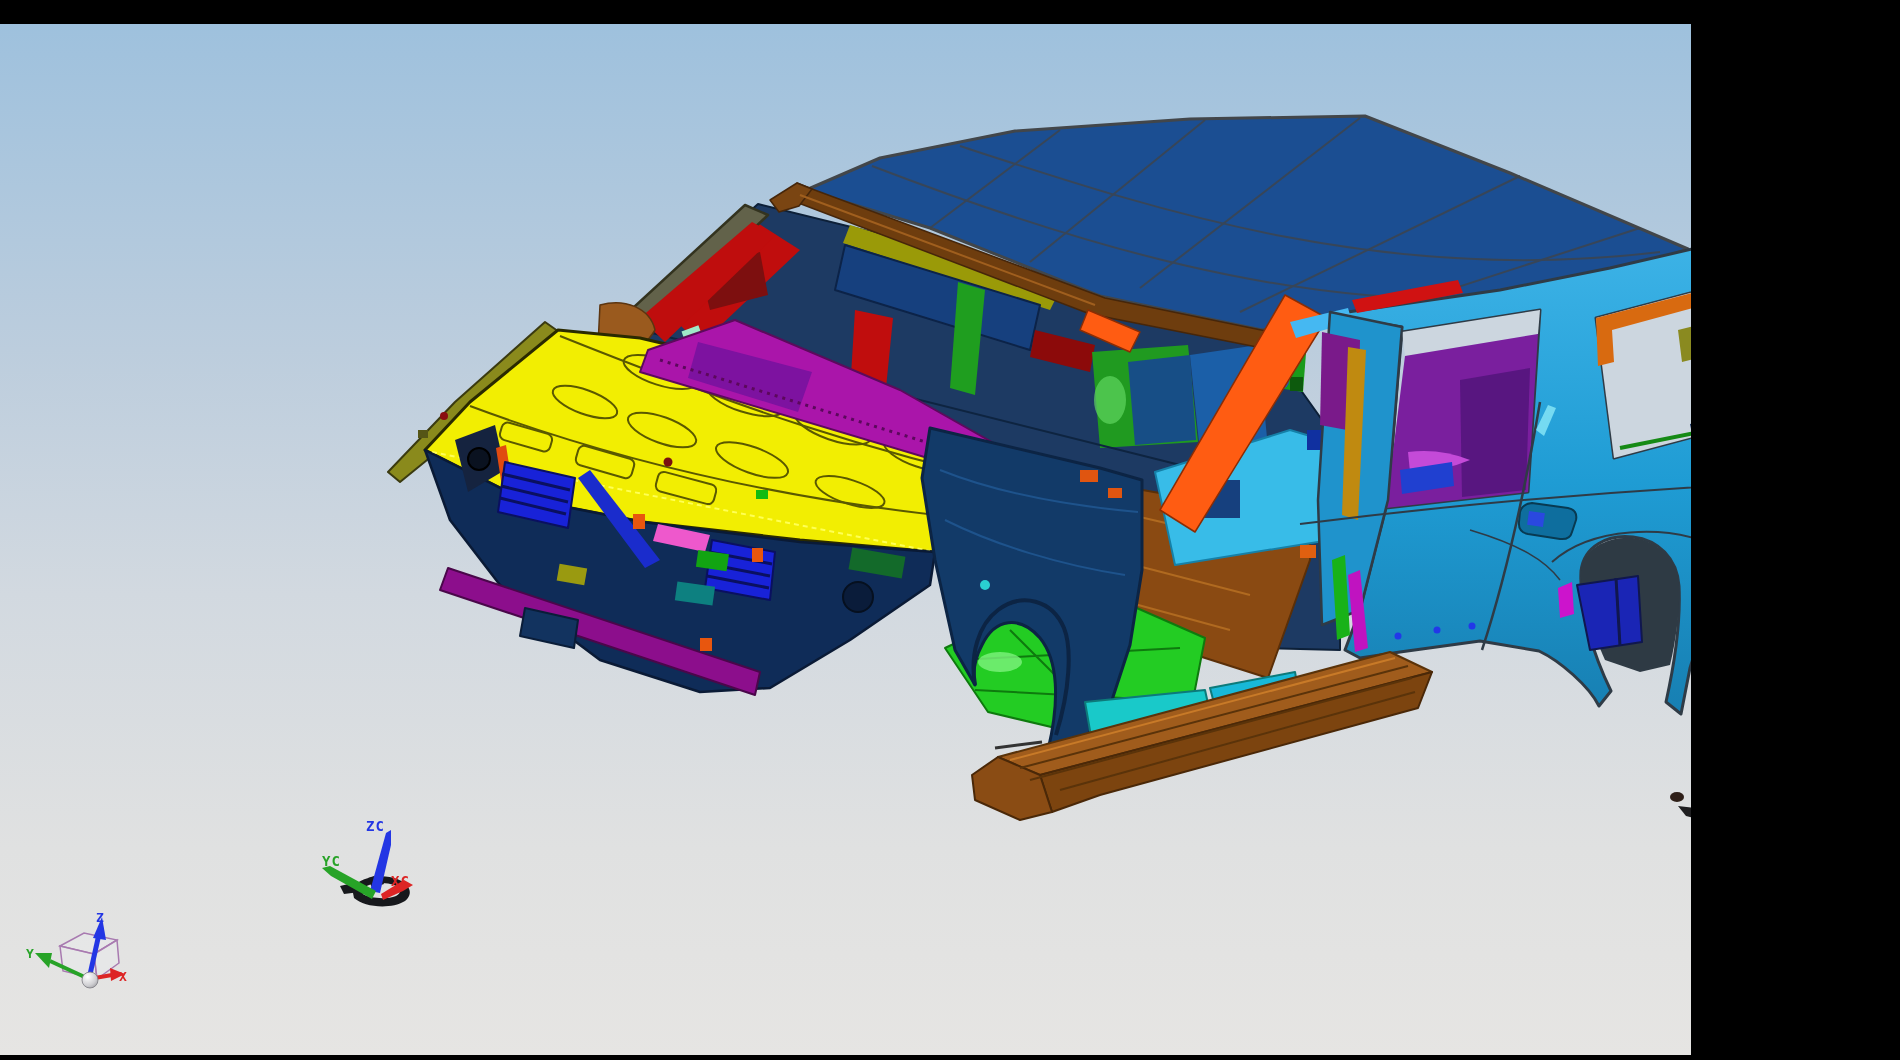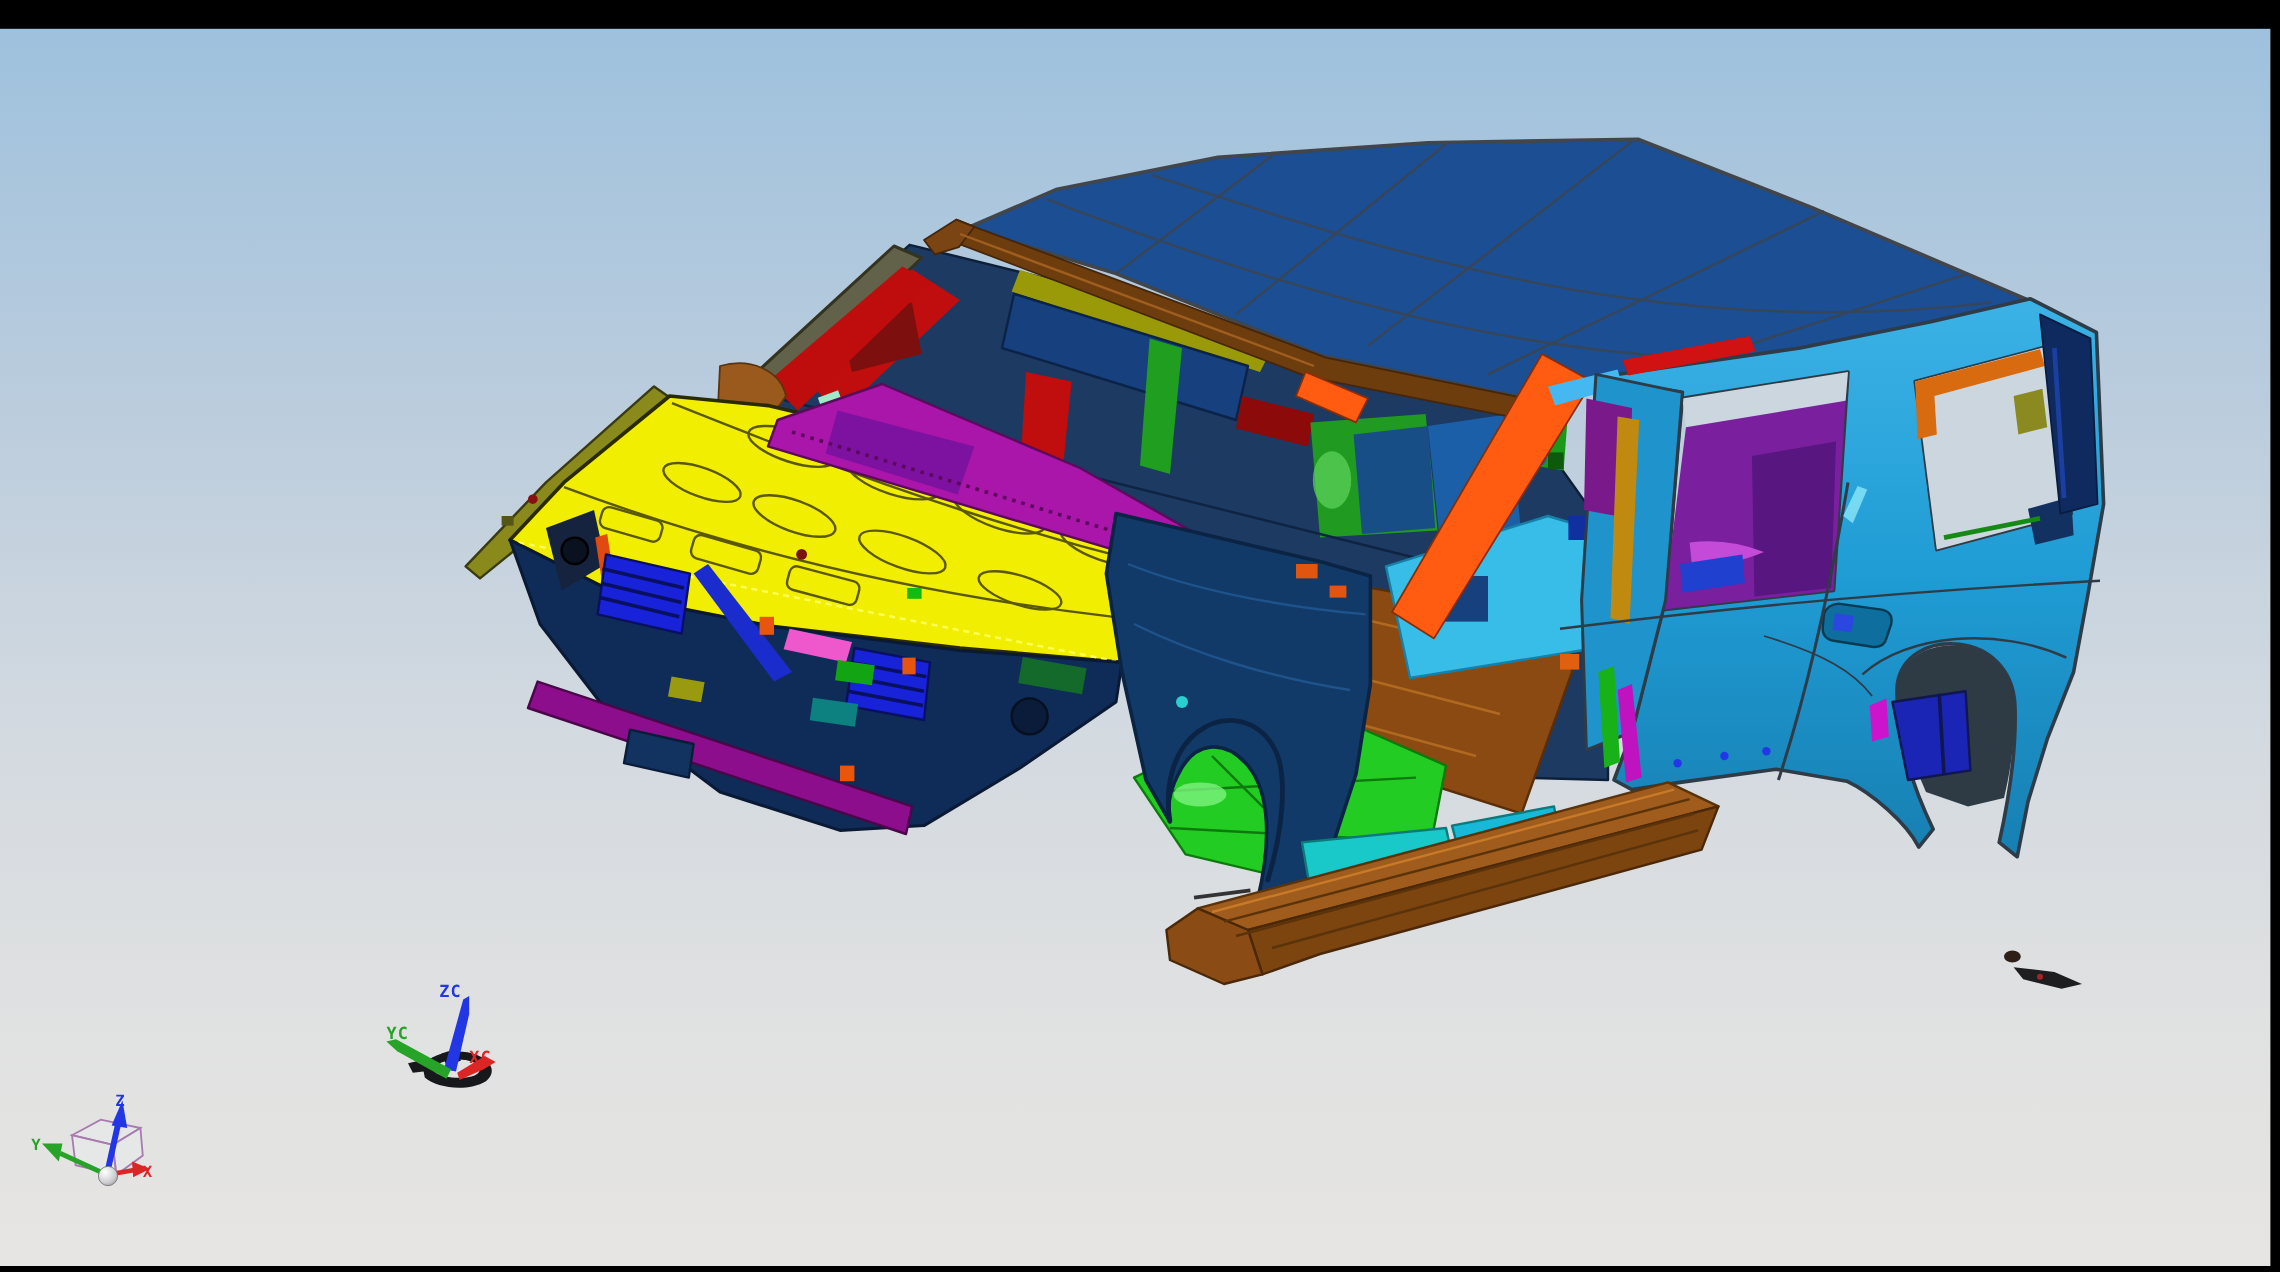--- a/index.html
+++ b/index.html
@@ -1,16 +1,16 @@
 <!DOCTYPE html>
 <html><head>
 <meta charset="utf-8">
 <style>
   html,body{margin:0;padding:0;background:#000;}
-  .stage{position:relative;width:1900px;height:1060px;background:#000;overflow:hidden;
+  .stage{position:relative;width:1691px;height:1060px;background:#000;overflow:hidden;
          font-family:"DejaVu Sans Mono","Liberation Mono",monospace;}
   svg{display:block;position:absolute;top:0;left:0;}
   text.axis-label{font-family:"DejaVu Sans Mono","Liberation Mono",monospace;
                   font-size:14px;font-weight:bold;letter-spacing:1px;}
   text.axis-label-small{font-family:"DejaVu Sans Mono","Liberation Mono",monospace;
                   font-size:13px;font-weight:bold;}
 </style>
 </head>
 <body>
 

